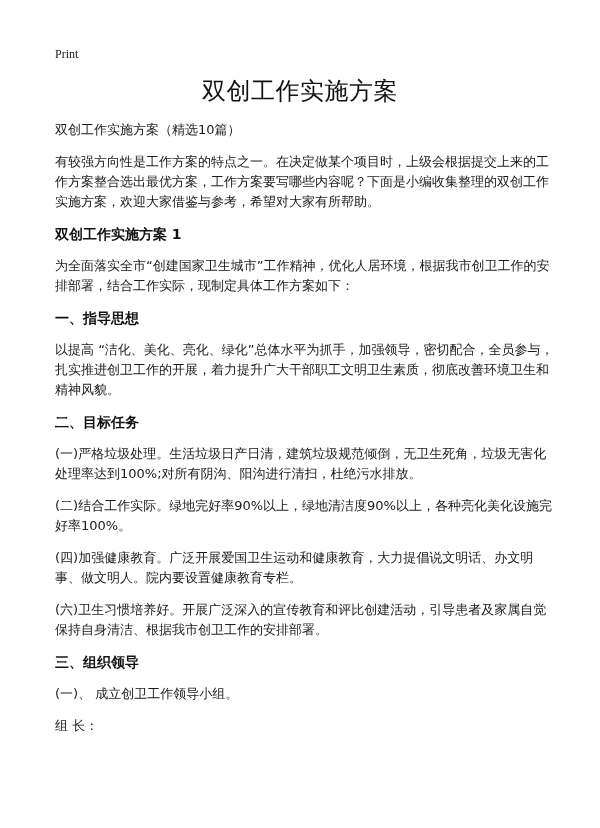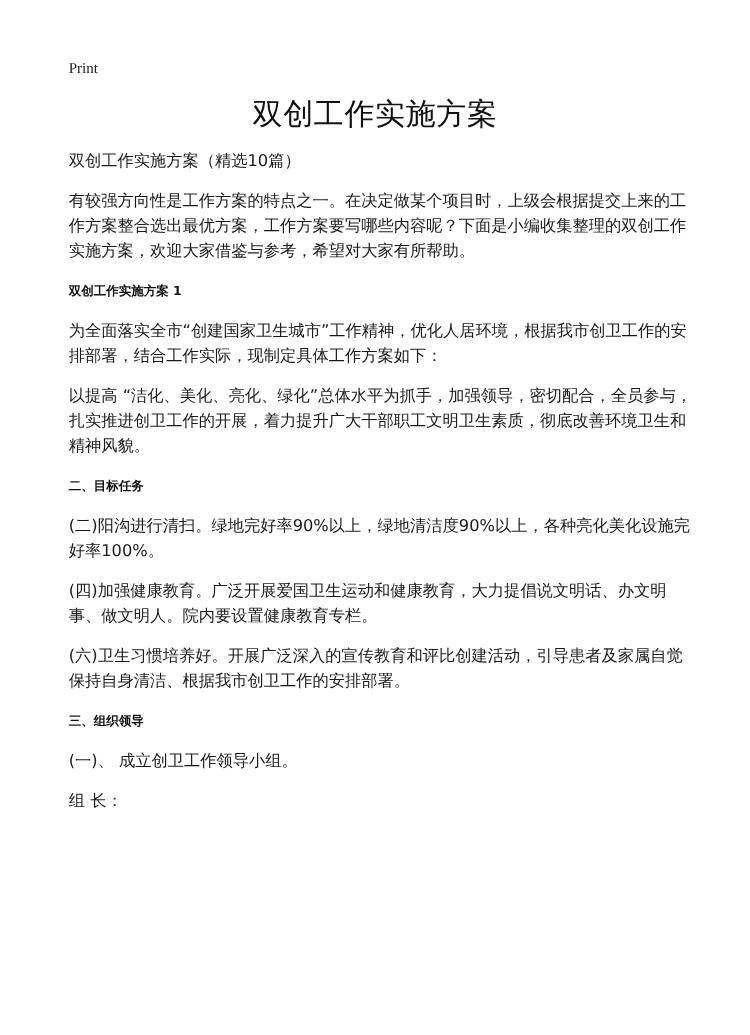--- a/index.html
+++ b/index.html
@@ -19,38 +19,40 @@
       font-size: 24px; line-height: 24px; color: #111; font-weight: normal;
       letter-spacing: 0.5px;
     }
     .content {
       position: absolute; left: 55px; top: 120px; width: 500px;
       font-size: 13px; line-height: 20px;
     }
     .content p { margin: 0 0 12px 0; }
     .content .subtitle { }
     .content h3 {
-      margin: 0 0 12px 0; font-size: 10px; line-height: 20px; font-weight: bold; color: #111;
+      margin: 0 0 12px 0; font-size: 14px; line-height: 20px; font-weight: bold; color: #111;
     }
   </style>
 </head>
 <body>
 
 <div class="page">
   <a class="print-link">Print</a>
 
   <div class="title">双创工作实施方案</div>
 
   <div class="content">
     <p class="subtitle">双创工作实施方案（精选10篇）</p>
     <p>有较强方向性是工作方案的特点之一。在决定做某个项目时，上级会根据提交上来的工作方案整合选出最优方案，工作方案要写哪些内容呢？下面是小编收集整理的双创工作实施方案，欢迎大家借鉴与参考，希望对大家有所帮助。</p>
     <h3>双创工作实施方案 1</h3>
     <p>为全面落实全市“创建国家卫生城市”工作精神，优化人居环境，根据我市创卫工作的安排部署，结合工作实际，现制定具体工作方案如下：</p>
+    <h3>一、指导思想</h3>
     <p>以提高 “洁化、美化、亮化、绿化”总体水平为抓手，加强领导，密切配合，全员参与，扎实推进创卫工作的开展，着力提升广大干部职工文明卫生素质，彻底改善环境卫生和精神风貌。</p>
     <h3>二、目标任务</h3>
-    <p>(二)阳沟进行清扫。绿地完好率90%以上，绿地清洁度90%以上，各种亮化美化设施完好率100%。</p>
+    <p>(一)严格垃圾处理。生活垃圾日产日清，建筑垃圾规范倾倒，无卫生死角，垃圾无害化处理率达到100%;对所有阴沟、阳沟进行清扫，杜绝污水排放。</p>
+    <p>(二)结合工作实际。绿地完好率90%以上，绿地清洁度90%以上，各种亮化美化设施完好率100%。</p>
     <p>(四)加强健康教育。广泛开展爱国卫生运动和健康教育，大力提倡说文明话、办文明事、做文明人。院内要设置健康教育专栏。</p>
     <p>(六)卫生习惯培养好。开展广泛深入的宣传教育和评比创建活动，引导患者及家属自觉保持自身清洁、根据我市创卫工作的安排部署。</p>
     <h3>三、组织领导</h3>
     <p>(一)、 成立创卫工作领导小组。</p>
     <p>组 长：</p>
   </div>
 </div>
 
 </body></html>

